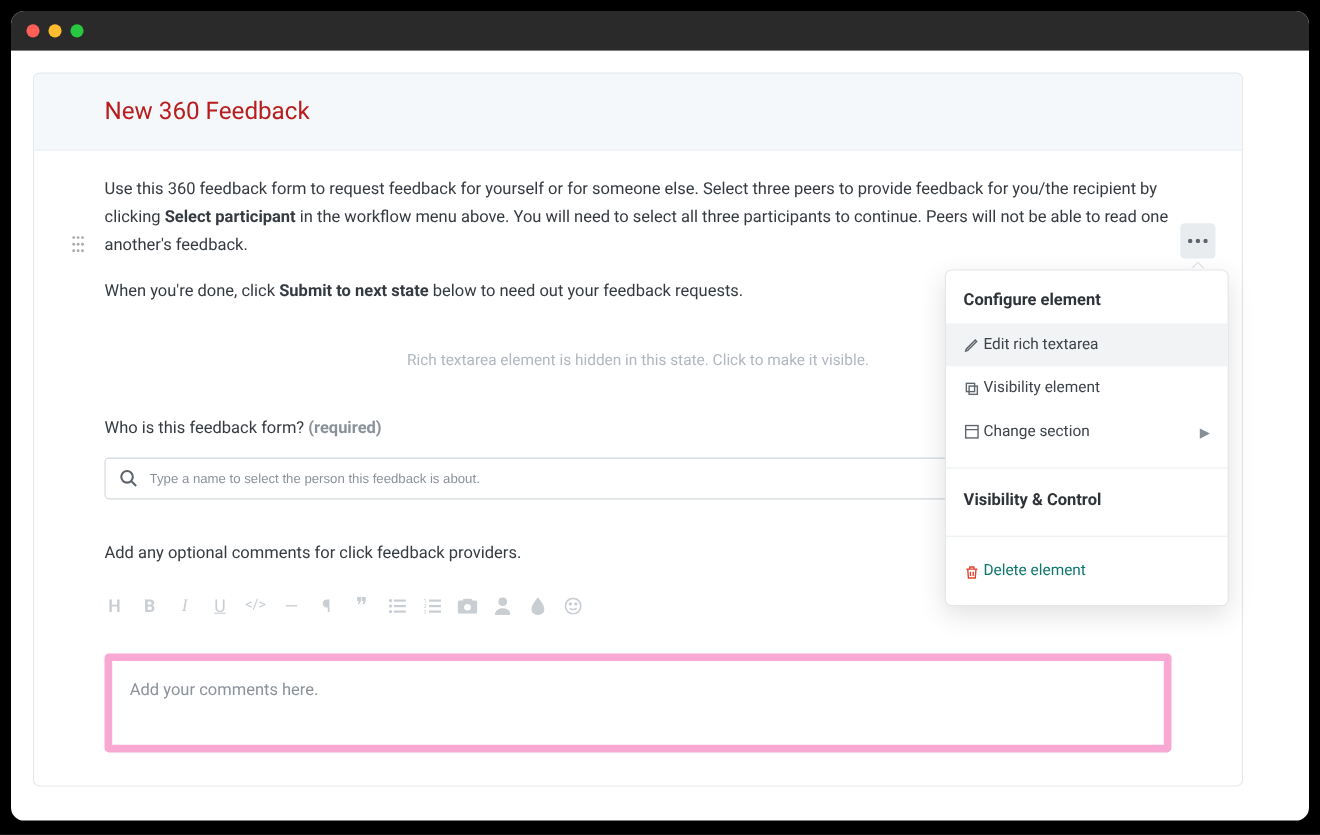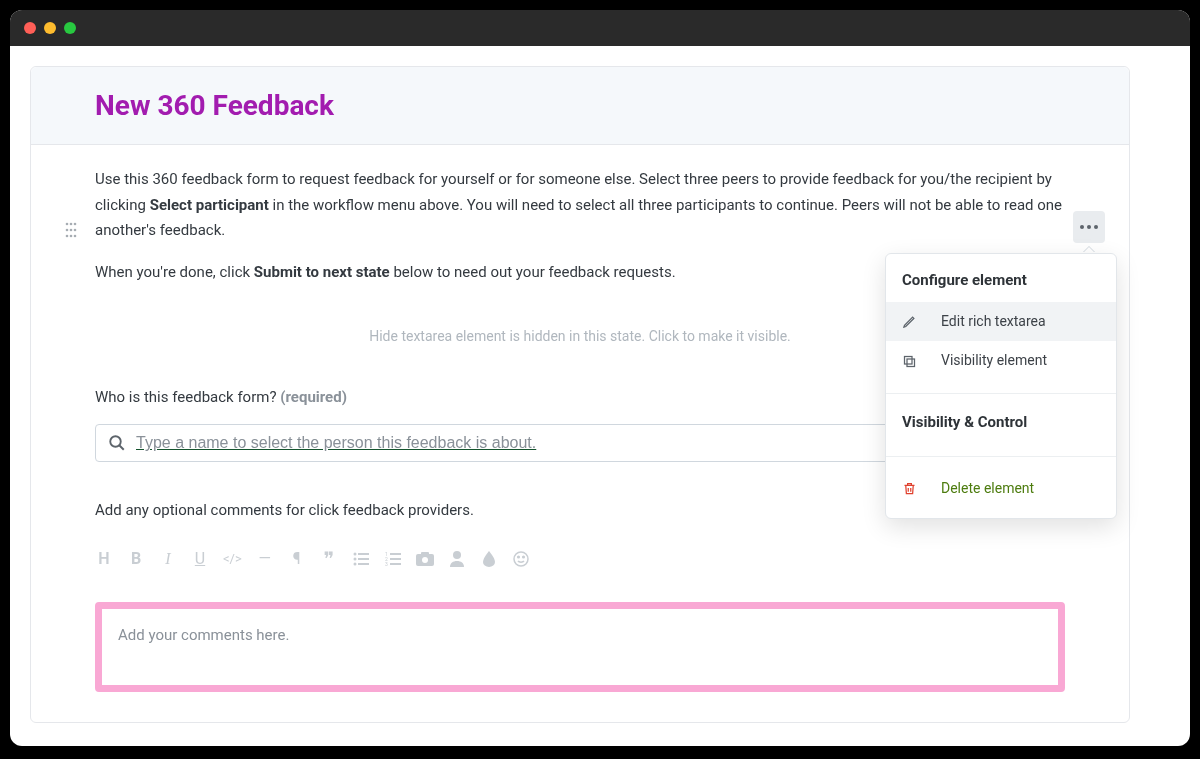--- a/index.html
+++ b/index.html
@@ -45,23 +45,23 @@
     background: #fff;
   }
 
   .card-header {
     background: #f5f8fb;
     padding: 22px 64px;
     border-bottom: 1px solid #e5e7eb;
     border-radius: 6px 6px 0 0;
   }
   .card-header h1 {
-    font-size: 28px;
-    font-weight: 700;
-    color: #a21caf;
+    font-size: 22px;
+    font-weight: 400;
+    color: #b91c1c;
   }
 
   .card-body {
     padding: 22px 64px 30px 64px;
     font-size: 15px;
     color: #343a40;
     line-height: 1.7;
     position: relative;
   }
 
@@ -97,25 +97,24 @@
     border: 1px solid #d0d7de;
     border-radius: 4px;
     padding: 9px 12px;
     gap: 10px;
     color: #6a7178;
   }
   .search-field svg { flex: 0 0 auto; }
   .search-field input {
     border: none;
     outline: none;
-    font-size: 16px;
+    font-size: 12px;
     color: #14532d;
     flex: 1;
     background: transparent;
-    text-decoration: underline;
   }
   .search-field input::placeholder { color: #8a9199; }
 
   .comments-label { margin-top: 36px; font-size:15px; color:#343a40; }
 
   .toolbar {
     margin-top: 18px;
     display: flex;
     gap: 14px;
     color: #c9ced3;
@@ -157,44 +156,44 @@
     transform:translateX(-50%);
     border:6px solid transparent;
     border-bottom-color:#fff;
     filter: drop-shadow(0 -1px 0 #d0d7de);
   }
 
   .popover {
     position: absolute;
     right: 12px;
     top: 108px;
-    width: 232px;
+    width: 258px;
     background: #fff;
     border: 1px solid #e2e6ea;
     border-radius: 6px;
     box-shadow: 0 8px 24px rgba(0,0,0,.12);
     font-size: 14px;
     color:#2e3338;
     overflow:hidden;
   }
   .pop-section { padding: 10px 0; }
   .pop-title { padding: 4px 16px 8px 16px; font-weight:700; font-size:15px; }
   .pop-item {
     padding: 8px 16px;
     display:flex;
     align-items:center;
-    gap:24px;
+    gap:3px;
     cursor:pointer;
     color:#3d4248;
     position:relative;
   }
   .pop-item.hover { background:#f1f3f5; }
   .pop-item .chev { margin-left:auto; color:#868e96; font-size:12px; }
   .pop-sep { height:1px; background:#eceff1; margin:2px 0; }
-  .pop-item.danger { color:#4d7c0f; }
+  .pop-item.danger { color:#0f766e; }
   .pop-item svg { flex:0 0 auto; }
 
 </style>
 </head>
 <body>
 
 <div class="window">
   <div class="titlebar">
     <span class="dot red"></span>
     <span class="dot yellow"></span>
@@ -225,21 +224,21 @@
 
         <div class="intro">
           <p>
             <span>Use this 360 feedback form to request feedback for yourself or for someone else. Select three peers to provide feedback for you/the recipient by clicking </span><b>Select participant</b><span> in the workflow menu above. You will need to select all three participants to continue. Peers will not be able to read one another's feedback.</span>
           </p>
           <p>
             <span>When you're done, click </span><b>Submit to next state</b><span> below to need out your feedback requests.</span>
           </p>
         </div>
 
-        <div class="hidden-hint">Hide textarea element is hidden in this state. Click to make it visible.</div>
+        <div class="hidden-hint">Rich textarea element is hidden in this state. Click to make it visible.</div>
 
         <div class="field-label">
           <span>Who is this feedback form?</span>
           <span class="req">(required)</span>
         </div>
 
         <div class="search-field">
           <svg width="18" height="18" viewBox="0 0 24 24" fill="none" stroke="#5d646b" stroke-width="2.5">
               <circle cx="10" cy="10" r="7"></circle>
               <line x1="21" y1="21" x2="15" y2="15"></line>
@@ -324,20 +323,28 @@
                   <path d="M3 21l3-1 13-13-2-2L4 18l-1 3z"></path>
                 </svg>
               <span>Edit rich textarea</span>
             </div>
             <div class="pop-item">
               <svg width="15" height="15" viewBox="0 0 24 24" fill="none" stroke="#5d646b" stroke-width="2">
                   <rect x="8" y="8" width="12" height="12"></rect>
                   <rect x="4" y="4" width="12" height="12"></rect>
                 </svg>
               <span>Visibility element</span>
+            </div>
+            <div class="pop-item">
+              <svg width="15" height="15" viewBox="0 0 24 24" fill="none" stroke="#5d646b" stroke-width="2">
+                  <rect x="3" y="3" width="18" height="18"></rect>
+                  <line x1="3" y1="9" x2="21" y2="9"></line>
+                </svg>
+              <span>Change section</span>
+              <span class="chev">▶</span>
             </div>
           </div>
           <div class="pop-sep"></div>
           <div class="pop-section">
             <div class="pop-title">Visibility &amp; Control</div>
           </div>
           <div class="pop-sep"></div>
           <div class="pop-section">
             <div class="pop-item danger">
               <svg width="15" height="15" viewBox="0 0 24 24" fill="none" stroke="#e0412e" stroke-width="2">

